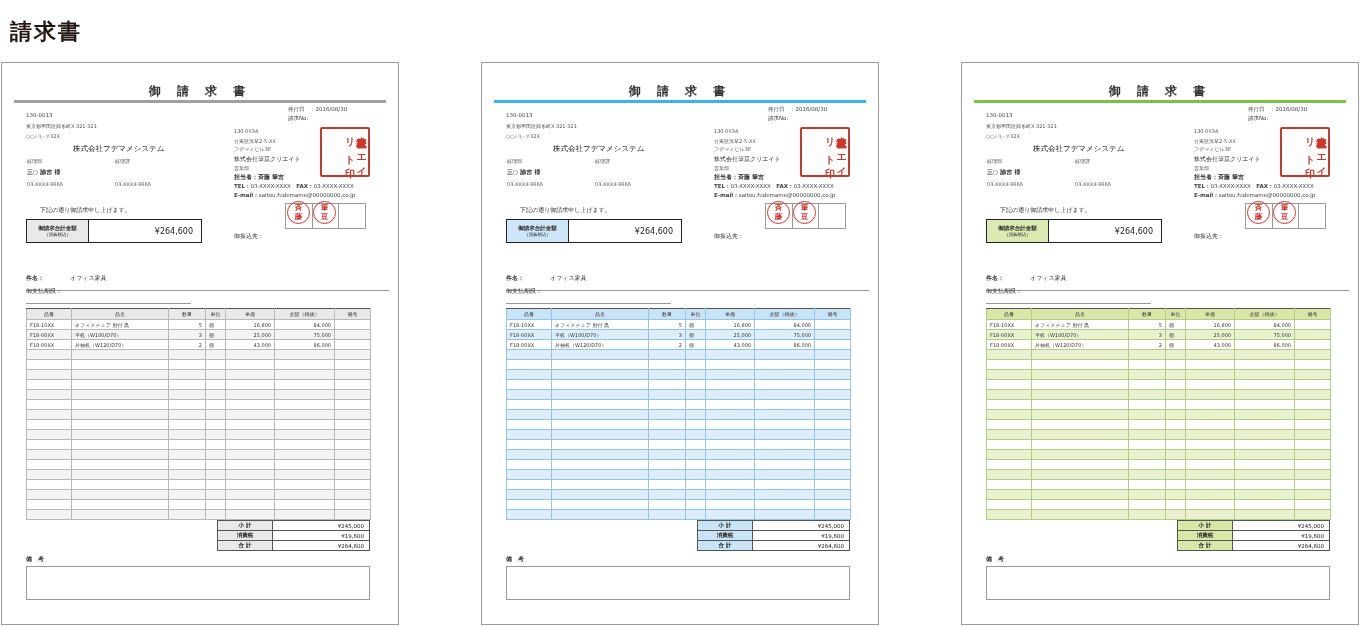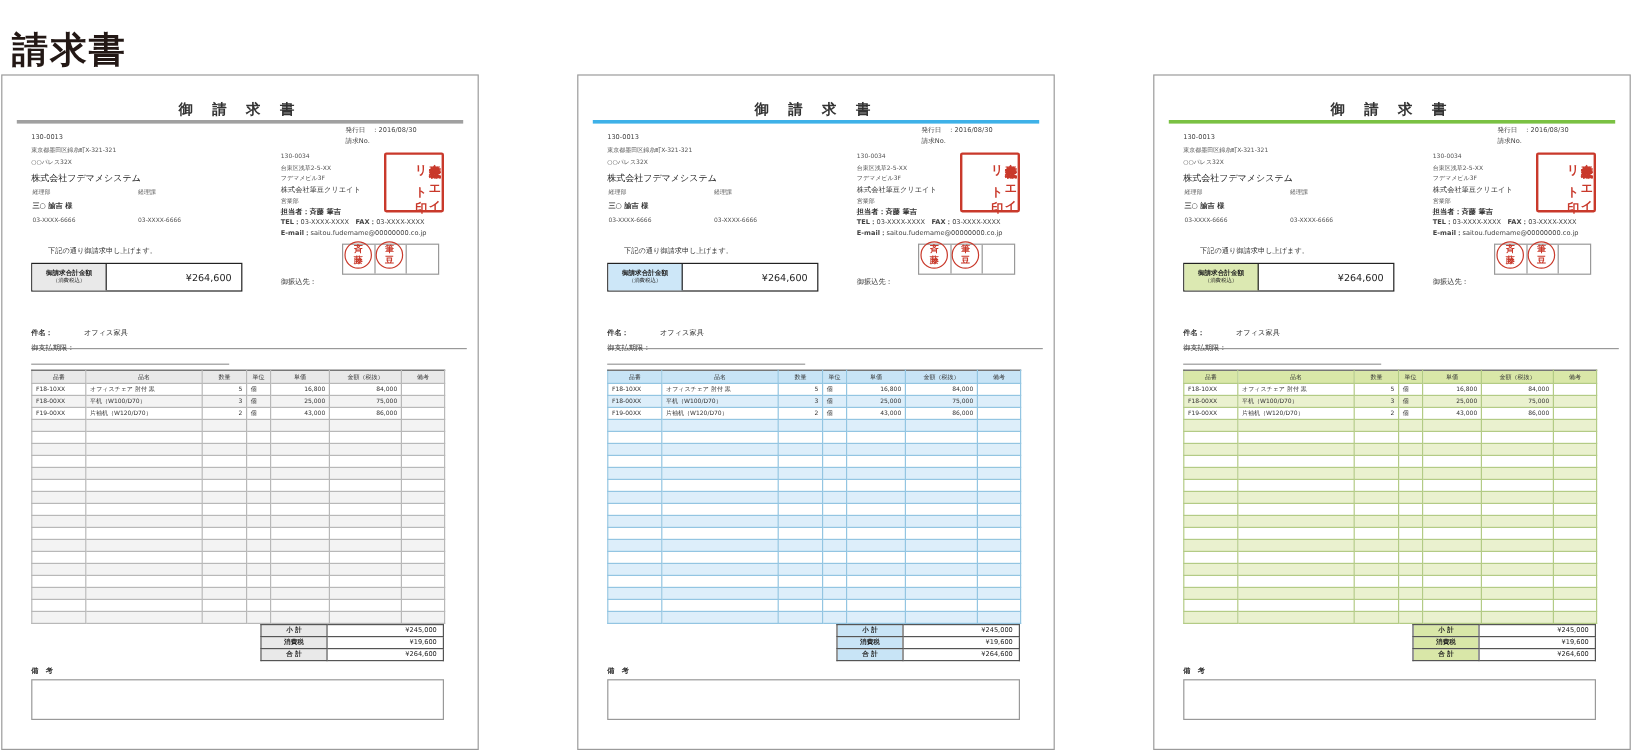--- a/index.html
+++ b/index.html
@@ -3,21 +3,21 @@
 <meta charset="utf-8">
 <style>
   * { box-sizing: border-box; }
   html,body { margin:0; padding:0; }
   body {
     width:1360px; height:626px; position:relative; background:#ffffff;
     font-family:"DejaVu Sans","Liberation Sans",sans-serif; color:#444;
     overflow:hidden;
   }
   .page-title {
-    position:absolute; left:10px; top:2px; font-size:30px; font-weight:bold;
+    position:absolute; left:10px; top:2px; font-size:22px; font-weight:bold;
     color:#231815; letter-spacing:2px;
   }
   .docs {
     position:absolute; top:62px; left:1px; width:1358px;
     display:flex; justify-content:space-between;
   }
   .doc {
     width:398px; height:563px; background:#fff; border:1px solid #9b9b9b;
     position:relative; font-size:5px; color:#444; flex:0 0 auto;
   }
@@ -26,21 +26,21 @@
     position:absolute; top:20px; left:0; width:100%; text-align:center;
     font-size:12px; font-weight:bold; letter-spacing:6px; color:#333;
   }
   .title-rule {
     position:absolute; top:37px; left:12px; right:12px; height:3px;
     background:var(--accent);
   }
   .t5  { font-size:5px; color:#555; line-height:1; position:absolute; white-space:nowrap; }
   .t55 { font-size:5.5px; color:#444; line-height:1; position:absolute; white-space:nowrap; }
   .t6  { font-size:6px; color:#333; line-height:1; position:absolute; white-space:nowrap; }
-  .t7  { font-size:7.5px; color:#222; line-height:1; position:absolute; white-space:nowrap; }
+  .t7  { font-size:7.5px; color:#222; line-height:1; position:absolute; white-space:nowrap;margin-left:47px; }
   
   .sq-stamp {
     position:absolute; left:318px; top:64px; width:50px; height:50px;
     border:2.5px solid var(--stamp); border-radius:2px; color:var(--stamp);
     writing-mode:vertical-rl; text-orientation:upright;
     font-weight:bold; font-size:10px; line-height:1.15; letter-spacing:0;
     padding:1px 1px; display:flex; justify-content:center; background:rgba(255,255,255,0.85);
   }
   .sq-stamp span { display:block; }
   

